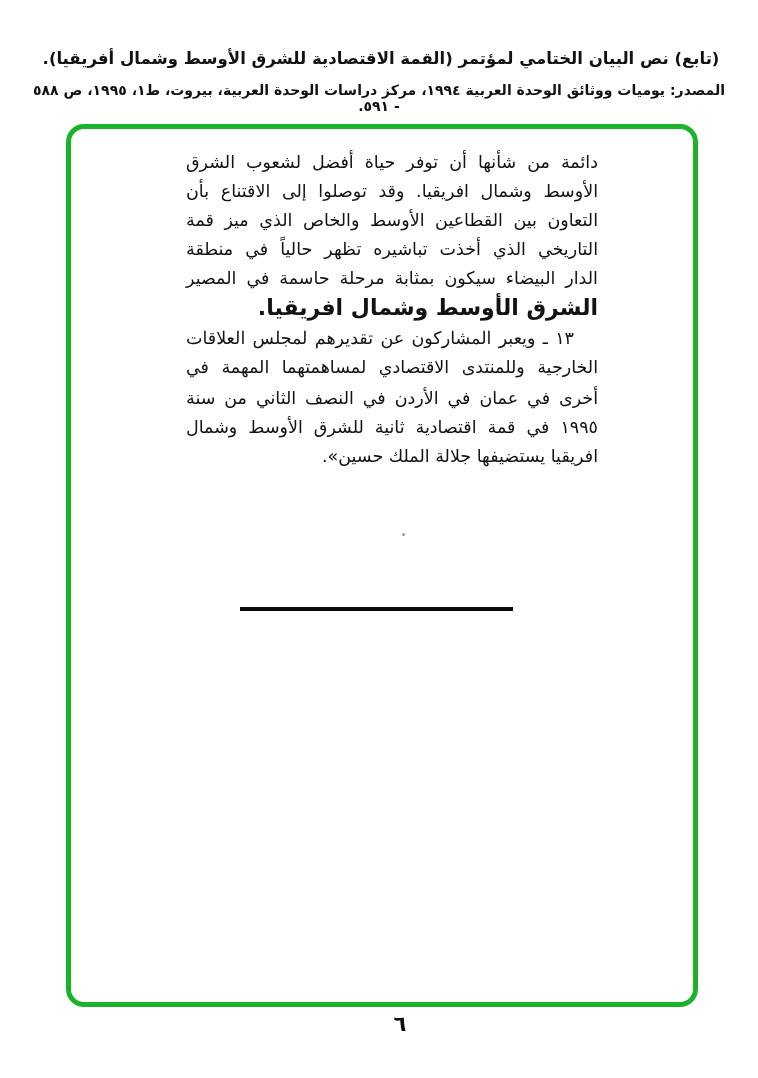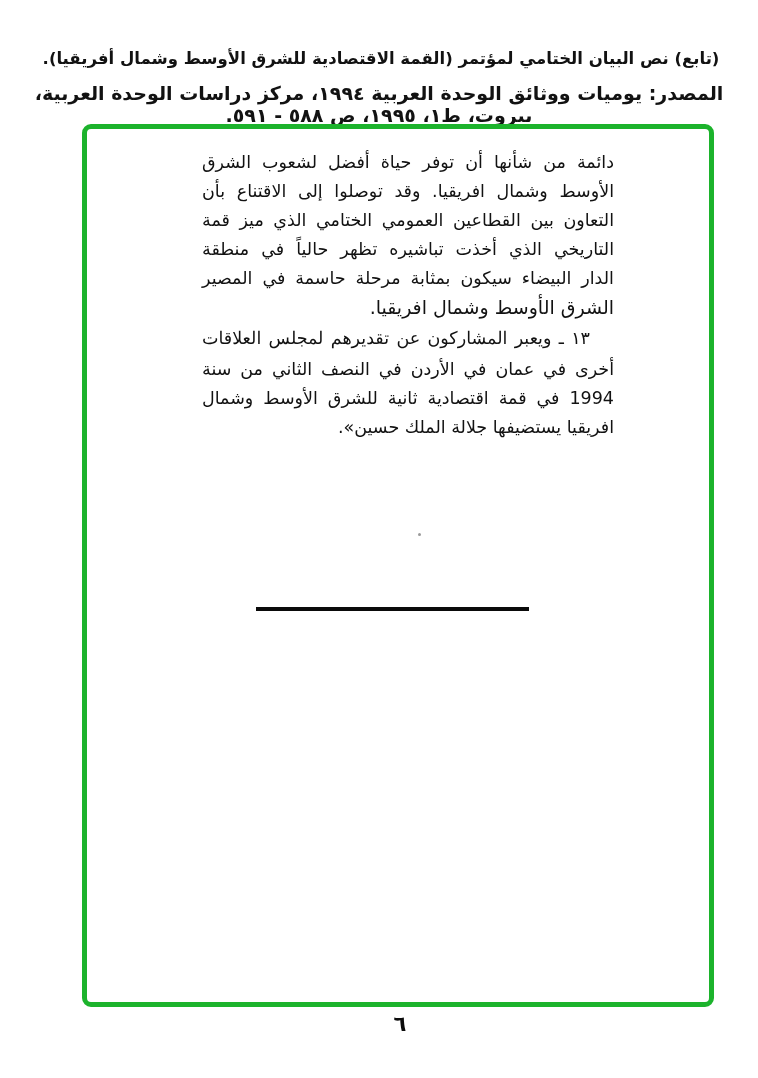--- a/index.html
+++ b/index.html
@@ -26,50 +26,50 @@
     font-size:16.5px;
     font-weight:bold;
     color:var(--ink);
     letter-spacing:0;
   }
   .hdr2{
     position:absolute;
     top:82px; left:30px; right:30px;
     direction:rtl;
     text-align:center;
-    font-size:19px;
+    font-size:14px;
     font-weight:bold;
     color:var(--ink);
   }
   
   .frame{
     position:absolute;
-    left:82px; top:124px;
+    left:66px; top:124px;
     width:632px; height:883px;
     border:5px solid var(--frame-green);
-    border-radius:9px;
+    border-radius:18px;
     background:#ffffff;
   }
   
   .textcol{
     position:absolute;
     left:115px; top:19px;
     width:412px;
     direction:rtl;
     font-size:17.5px;
     line-height:29px;
     color:var(--ink);
   }
   .ln{display:block;}
   .j{text-align:justify;text-align-last:justify;}
   .last{text-align:right;text-align-last:right;}
   .indent{padding-right:24px;font-family:Liberation Serif, serif;}
   .emph{
-    font-weight:normal;
-    font-size:19px;
+    font-weight:bold;
+    font-size:22px;
     text-align:center;text-align-last:right;
     letter-spacing:0.5px;
   }
   .pgap{height:2px;}
   
   .rule{
     position:absolute;
     left:169px; top:478px;
     width:273px; height:4px;
     background:#0a0a0a;
@@ -103,37 +103,38 @@
 
   <div class="hdr2">المصدر: يوميات ووثائق الوحدة العربية ١٩٩٤، مركز دراسات الوحدة العربية، بيروت، ط١، ١٩٩٥، ص ٥٨٨ - ٥٩١.</div>
 
   <div class="frame">
 
     <div class="textcol">
 
       <div>
         <div class="ln j">دائمة من شأنها أن توفر حياة أفضل لشعوب الشرق</div>
         <div class="ln j">الأوسط وشمال افريقيا. وقد توصلوا إلى الاقتناع بأن</div>
-        <div class="ln j">التعاون بين القطاعين العمومي الختامي الذي ميز قمة</div>
+        <div class="ln j">التعاون بين القطاعين الأوسط والخاص الذي ميز قمة</div>
         <div class="ln j">التاريخي الذي أخذت تباشيره تظهر حالياً في منطقة</div>
         <div class="ln j">الدار البيضاء سيكون بمثابة مرحلة حاسمة في المصير</div>
         <div class="ln emph">الشرق الأوسط وشمال افريقيا.</div>
       </div>
 
       <div class="pgap"></div>
 
       <div>
         <div class="ln j indent">١٣ ـ ويعبر المشاركون عن تقديرهم لمجلس العلاقات</div>
+        <div class="ln j">الخارجية وللمنتدى الاقتصادي لمساهمتهما المهمة في</div>
       </div>
 
       <div class="pgap"></div>
 
       <div>
         <div class="ln j">أخرى في عمان في الأردن في النصف الثاني من سنة</div>
-        <div class="ln j">1994 في قمة اقتصادية ثانية للشرق الأوسط وشمال</div>
+        <div class="ln j">١٩٩٥ في قمة اقتصادية ثانية للشرق الأوسط وشمال</div>
         <div class="ln last">افريقيا يستضيفها جلالة الملك حسين».</div>
       </div>
 
     </div>
 
     <div class="speck"></div>
 
     <div class="rule"></div>
 
   </div>

